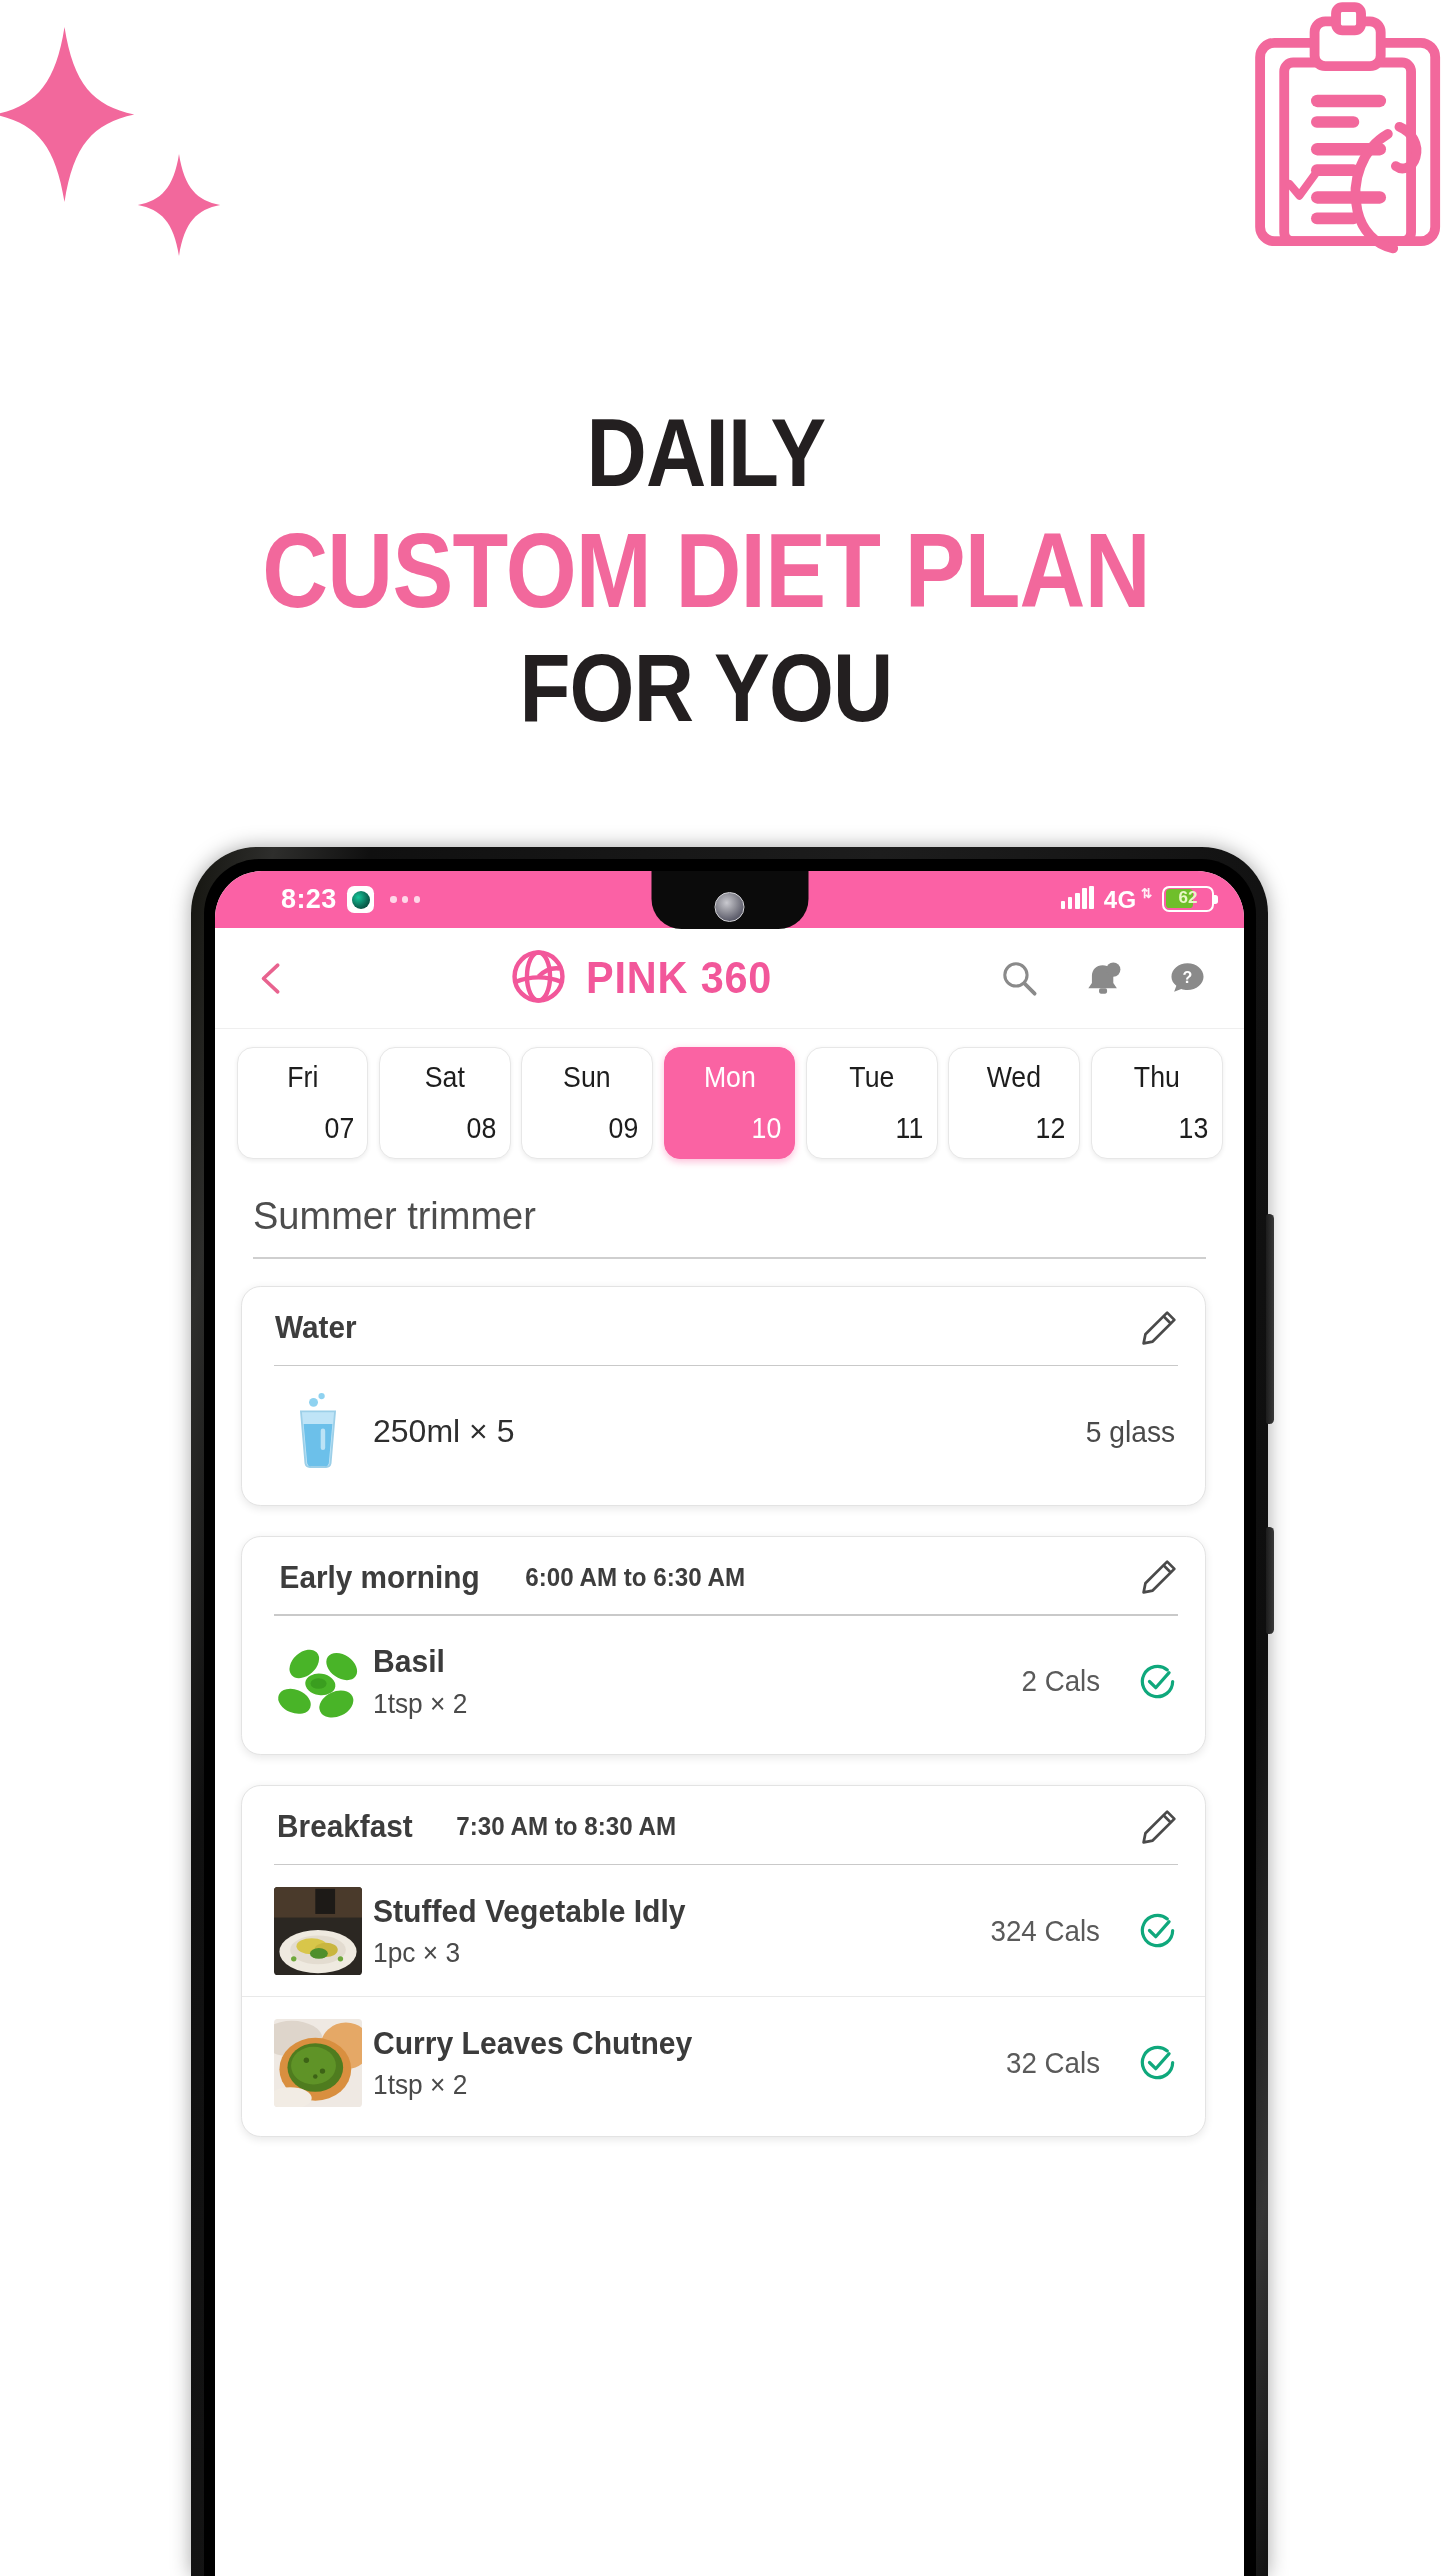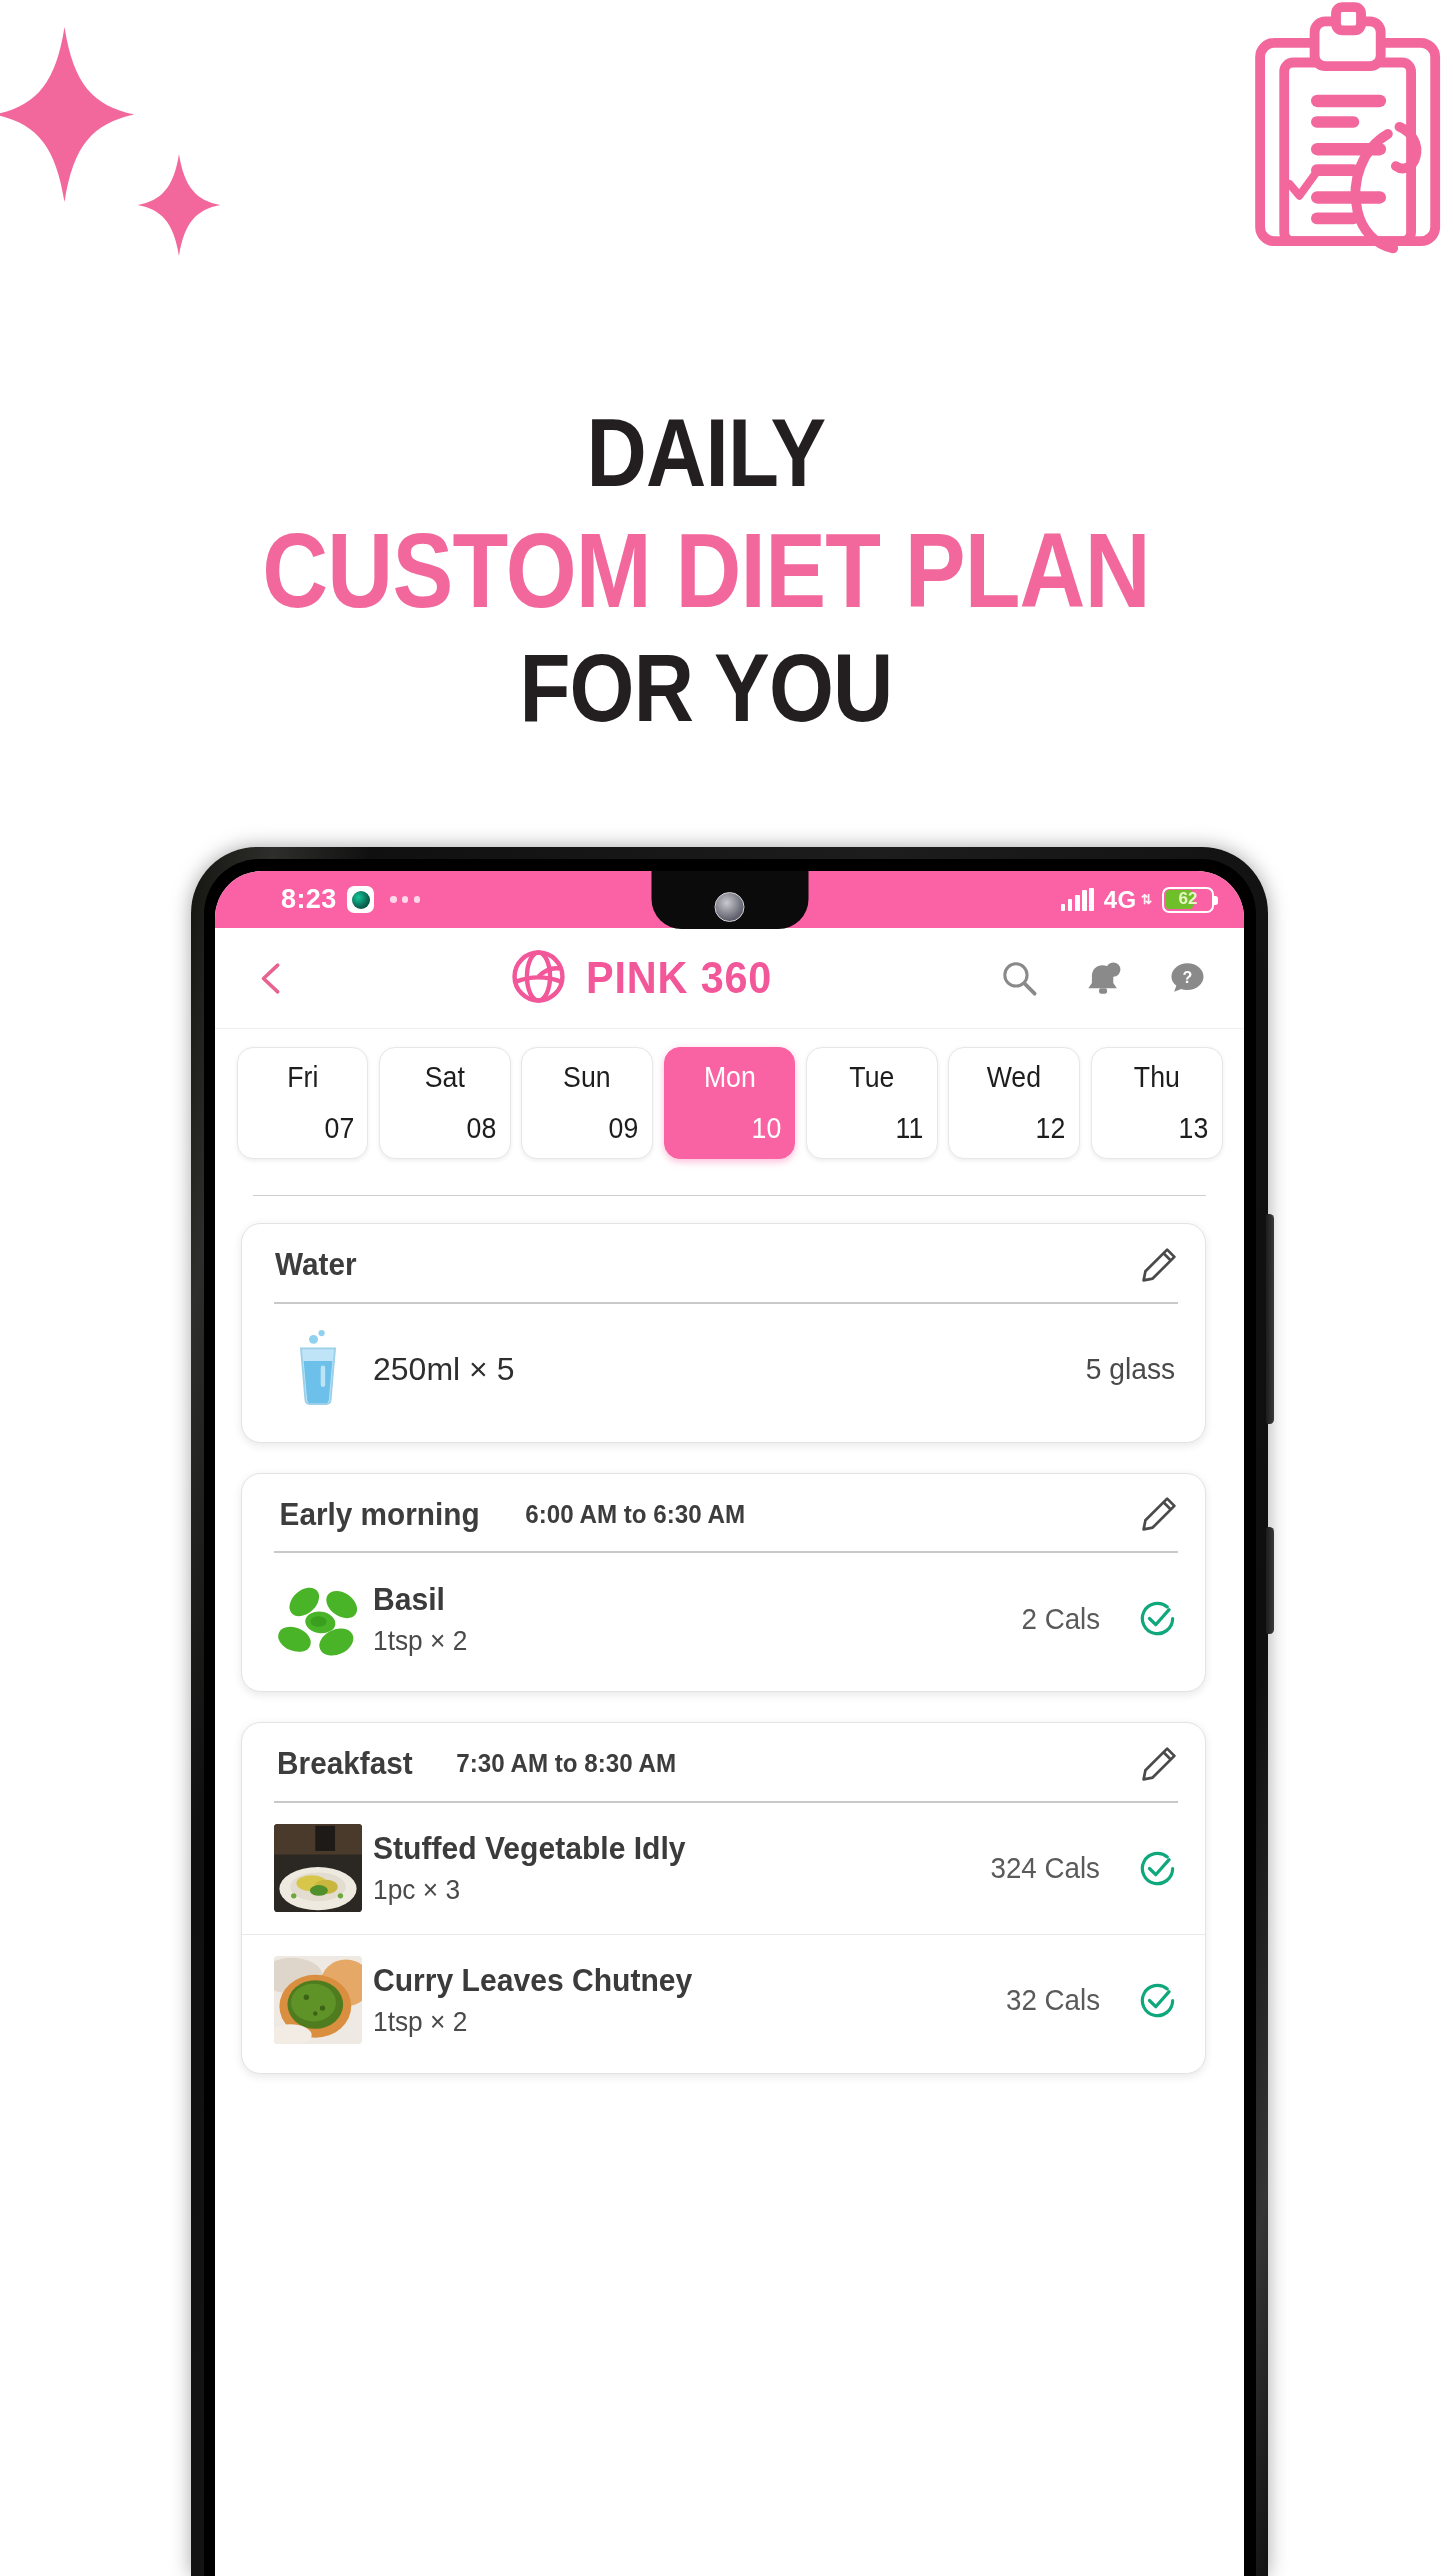--- a/index.html
+++ b/index.html
@@ -85,21 +85,21 @@
     background:#ffffff;
     display:flex; align-items:center; justify-content:center;
   }
   .sb-appicon i {
     width:18px; height:18px; border-radius:50%;
     background:radial-gradient(circle at 35% 35%, #15c79a 0%, #0c6b56 55%, #052f26 100%);
     display:block;
   }
   .sb-dots { display:flex; gap:5.4px; align-items:center; margin-left:5.4px; }
   .sb-dots span { width:6.3px; height:6.3px; border-radius:50%; background:rgba(255,255,255,.75); }
-  .sb-right { margin-left:auto; display:flex; align-items:center; gap:9.8px; }
+  .sb-right { margin-left:auto; display:flex; gap:9.8px; }
   .sb-bars { display:flex; align-items:flex-end; gap:2.7px; height:23px; }
   .sb-bars i { width:4.5px; background:#ffffff; display:block; border-radius:0.9px; }
   .sb-net { font-size:24px; font-weight:bold; letter-spacing:0.4px; }
   .sb-netsm { font-size:13.4px; font-weight:bold; opacity:.9; margin-left:-5.4px; }
   .sb-batt {
     position:relative; width:52px; height:26px;
     border:2.7px solid #ffffff; border-radius:7.2px;
     display:flex; align-items:center; padding:1.8px;
   }
   .sb-batt::after {
@@ -358,20 +358,21 @@
           <div class="dw">Wed</div>
           <div class="dn">12</div>
         </div>
         <div class="daychip">
           <div class="dw">Thu</div>
           <div class="dn">13</div>
         </div>
       </div>
 
     <div class="plan-title-wrap">
+      <div class="plan-title">Summer trimmer</div>
       <div class="plan-rule"></div>
     </div>
 
     <div class="cards">
 
       <div class="card">
         <div class="card-head">
           <span class="ttl">Water</span>
           <span class="pencil">
             <svg width="38" height="38" viewBox="0 0 42 42">

